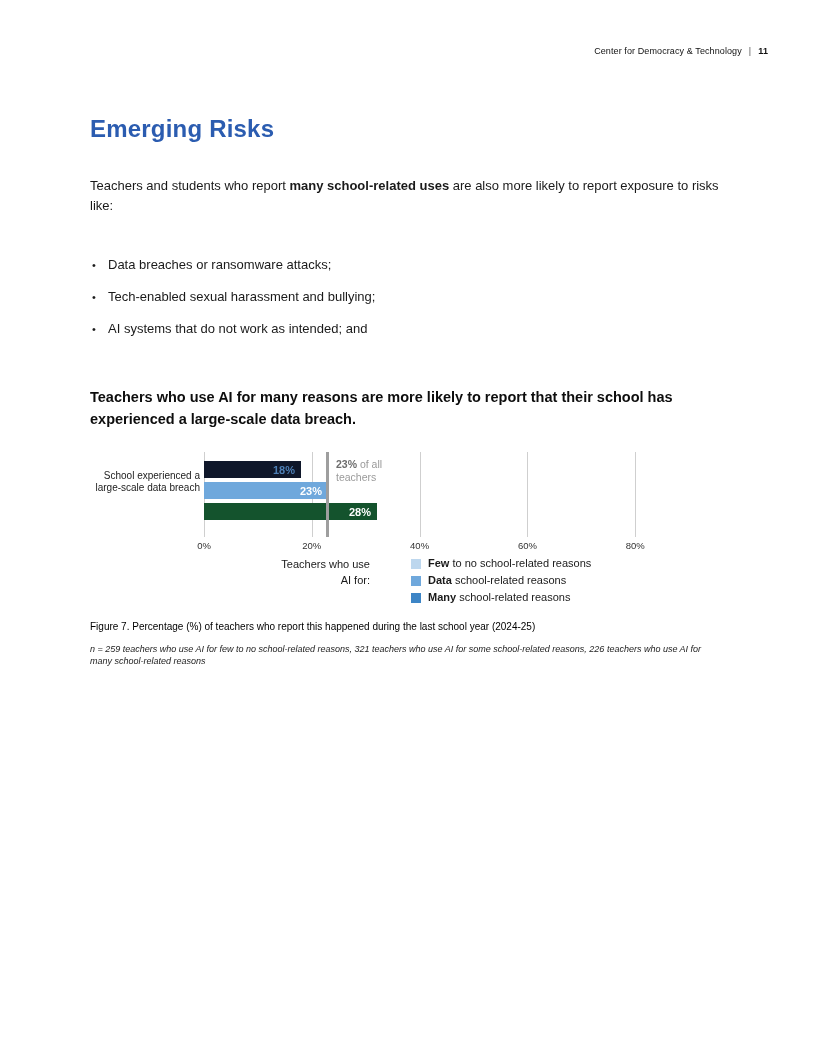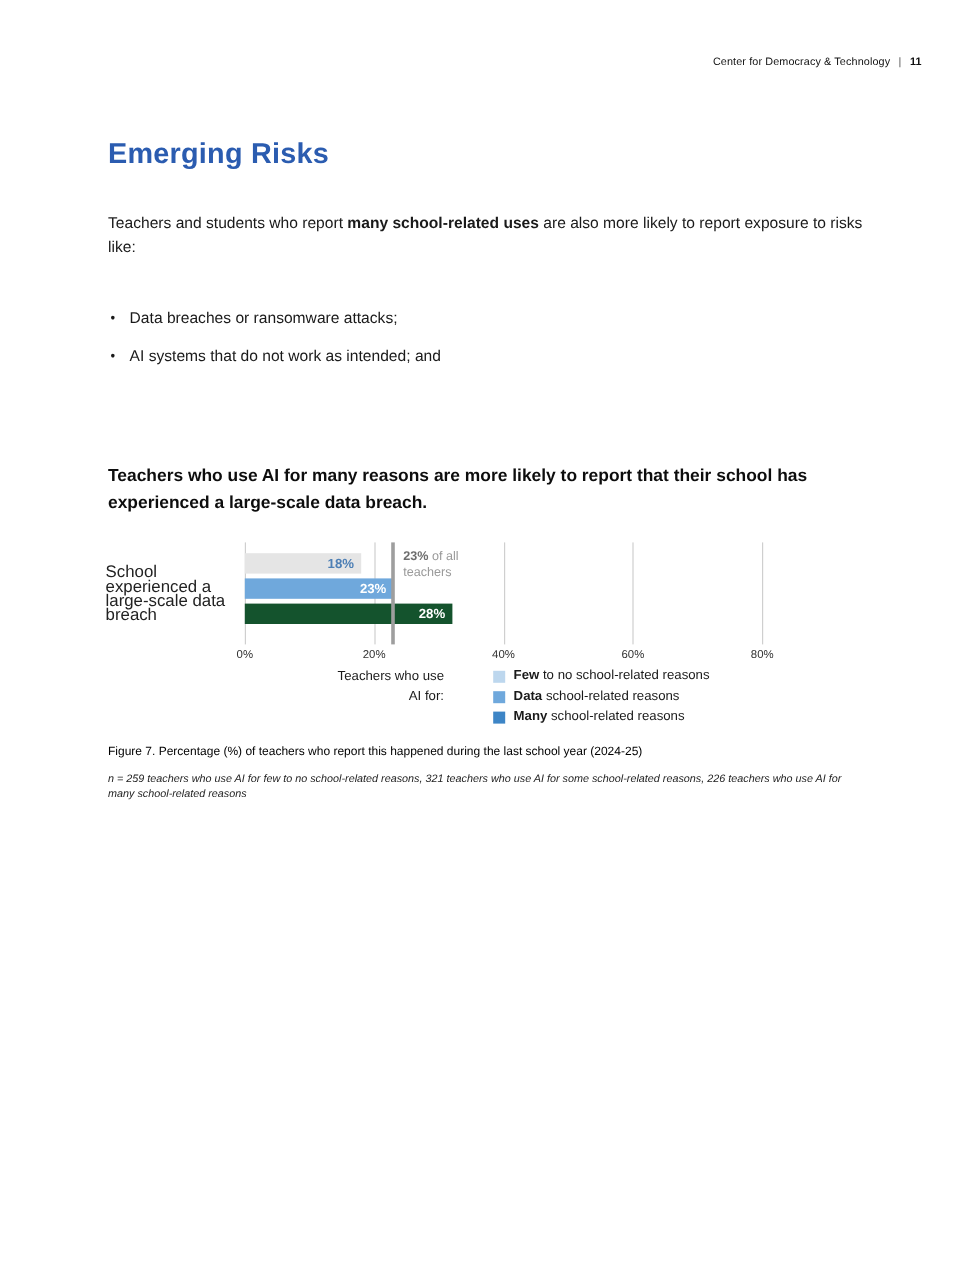--- a/index.html
+++ b/index.html
@@ -86,22 +86,22 @@
     color: #0d0d0d;
   }
 
   
   .chart { position: absolute; left: 0; top: 450px; width: 816px; height: 172px; }
   .ylabel {
     position: absolute;
     left: 88px;
     top: 20px;
     width: 112px;
-    text-align: left;
-    font-size: 14px;
+    text-align: right;
+    font-size: 10px;
     line-height: 12px;
     color: #222;
   }
   .plot-area { position: absolute; left: 204px; top: 2px; width: 460px; height: 85px; }
   .gridline {
     position: absolute;
     top: 0;
     width: 1px;
     height: 85px;
     background: #cfcfcf;
@@ -204,20 +204,21 @@
   <header class="doc-header">
     <span>Center for Democracy &amp; Technology</span><span class="sep">|</span><span class="pnum">11</span>
   </header>
 
   <h1 class="title">Emerging Risks</h1>
 
   <p class="intro"><span>Teachers and students who report </span><strong>many school-related uses</strong><span> are also more likely to report exposure to risks like:</span></p>
 
   <ul class="bullets">
       <li>Data breaches or ransomware attacks;</li>
+      <li>Tech-enabled sexual harassment and bullying;</li>
       <li>AI systems that do not work as intended; and</li>
     </ul>
 
   <h2 class="chart-heading">Teachers who use AI for many reasons are more likely to report that their school has experienced a large-scale data breach.</h2>
 
   <div class="chart">
     <div class="ylabel">School experienced a large-scale data breach</div>
 
     <div class="plot-area">
       <div class="refline" id="refline" style="left: 122.47px;"></div>
@@ -225,21 +226,21 @@
     <div class="gridline" style="left: 0px;"></div>
         <div class="tick-label" style="left: 0px;">0%</div>
         <div class="gridline" style="left: 107.8px;"></div>
         <div class="tick-label" style="left: 107.8px;">20%</div>
         <div class="gridline" style="left: 215.6px;"></div>
         <div class="tick-label" style="left: 215.6px;">40%</div>
         <div class="gridline" style="left: 323.4px;"></div>
         <div class="tick-label" style="left: 323.4px;">60%</div>
         <div class="gridline" style="left: 431.2px;"></div>
         <div class="tick-label" style="left: 431.2px;">80%</div>
-        <div class="bar" style="top: 9px; width: 97.02px; background: #e5e5e5;">
+        <div class="bar" style="top: 9px; width: 97.02px; background: #0f172a;">
           <span class="bar-label" style="color: rgb(77, 127, 181);">18%</span>
         </div>
         <div class="bar" style="top: 30px; width: 123.97px; background: rgb(111, 168, 220);">
           <span class="bar-label" style="color: rgb(255, 255, 255);">23%</span>
         </div>
         <div class="bar" style="top: 51px; width: 173px; background: #14532d;">
           <span class="bar-label" style="color: rgb(255, 255, 255);">28%</span>
         </div>
       </div>
 

